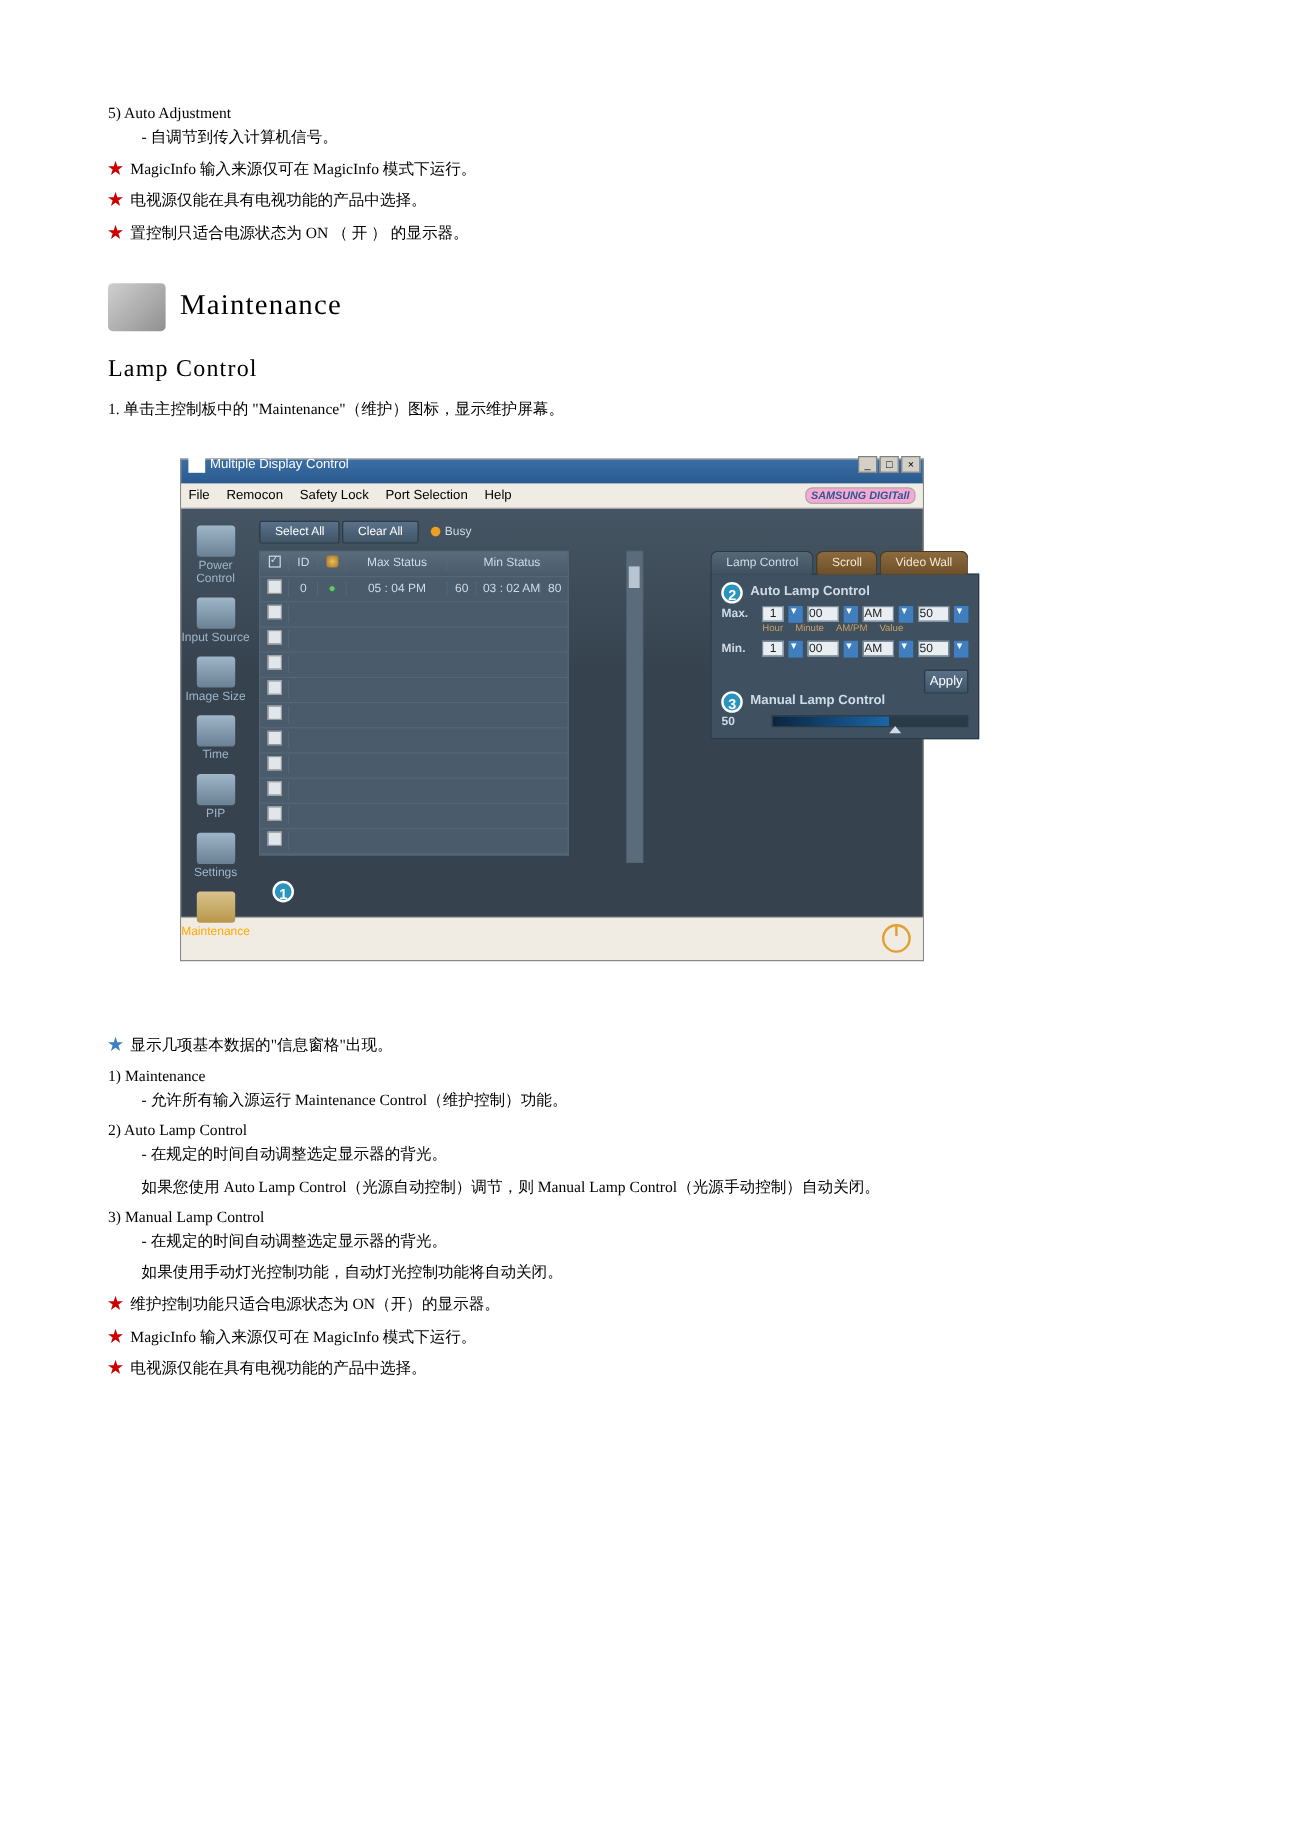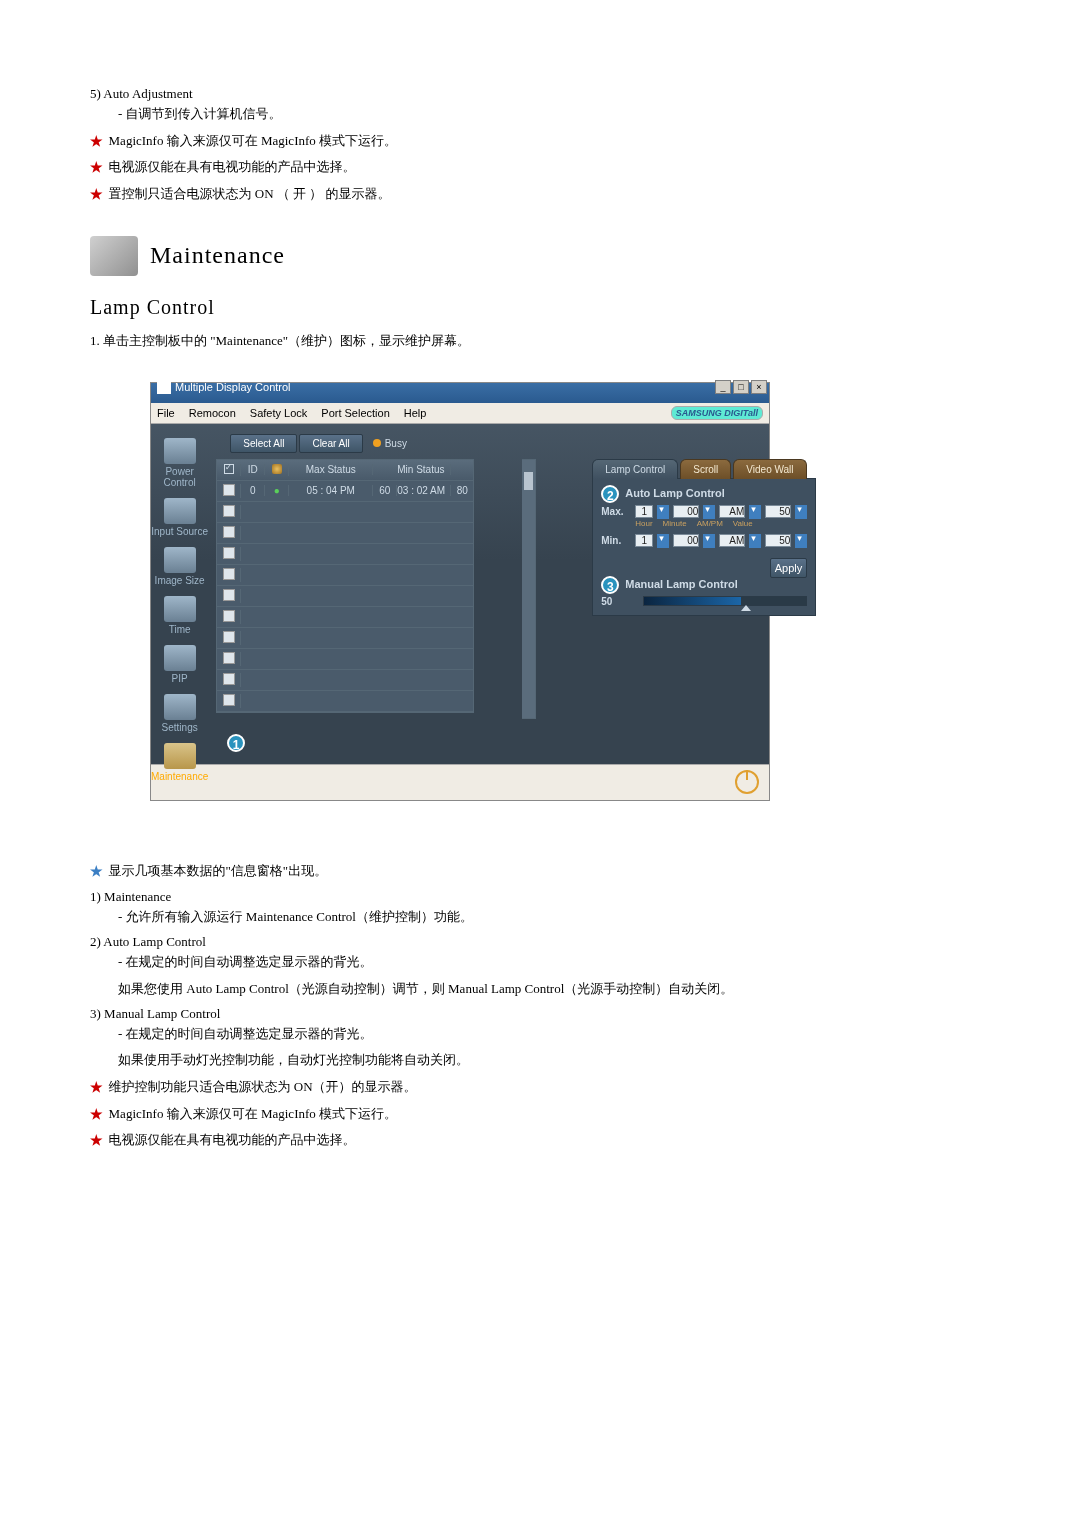--- a/index.html
+++ b/index.html
@@ -117,21 +117,21 @@
       justify-content: space-between;
     }
     .menu-item { margin-right: 14px; }
     .brand {
       margin-left: auto;
       font-style: italic;
       color: #2a5a8f;
       font-weight: bold;
       border: 1px solid #aaa;
       padding: 1px 4px;
-      background: #5eead4;
+      background: #f9a8d4;
       border-radius: 6px;
       font-size: 9px;
     }
     .app-body {
       background: linear-gradient(#465563, #36434f 40%, #36434f);
       display: flex;
       height: 340px;
       position: relative;
     }
     .sidebar {
@@ -159,21 +159,20 @@
     .main-area {
       flex: 1;
       padding: 10px 8px 4px 8px;
       position: relative;
     }
     .top-btnrow {
       display: flex;
       align-items: center;
       gap: 2px;
       margin-bottom: 6px;
-      margin-left: 14px;
     }
     .sm-btn {
       background: linear-gradient(#5a7189,#3f5567);
       color: #fff;
       border: 1px solid #2b3a47;
       padding: 3px 12px;
       font-size: 10px;
       border-radius: 2px;
       cursor: pointer;
     }
@@ -206,21 +205,21 @@
       color: #cfdbe6;
       height: 21px;
       align-items: center;
     }
     .grid-head { background: linear-gradient(#5a6c7c,#495a6a); }
     .cell-chk { width: 24px; text-align: center; border-right:1px solid #556775; }
     .cell-id { width: 24px; text-align: center; border-right:1px solid #556775; }
     .cell-st { width: 24px; text-align: center; border-right:1px solid #556775; }
     .cell-max { width: 84px; text-align: center; border-right:1px solid #556775; }
     .cell-maxv { width: 24px; text-align: center; border-right:1px solid #556775; }
-    .cell-min { width: 54px; text-align: left; border-right:1px solid #556775; }
+    .cell-min { width: 54px; text-align: right; border-right:1px solid #556775; }
     .cell-minv { width: 22px; text-align: center; }
     .grid-body .grid-row .cell-chk::before {
       content: "";
       width: 10px; height: 10px; display:inline-block;
       border: 1px solid #999; background: #dfe6ec;
     }
     .grid-row:first-child .cell-chk::before {
       background: #dfe6ec;
     }
     .scroll-stub {
@@ -300,21 +299,21 @@
       background: #e8eef2;
       color: #222;
       text-align:center;
       border: 1px solid #7a8a98;
       font-size: 10px;
     }
     .sel {
       width: 26px;
       background: #e8eef2;
       color: #222;
-      text-align:right;
+      text-align:left;
       border: 1px solid #7a8a98;
       font-size: 10px;
     }
     .dd {
       width: 12px; height: 14px; background: #3f7fbf; display:inline-block;
       position: relative;
     }
     .dd::after { content:"▾"; color:#fff; font-size:9px; position:absolute; left:2px; top:-1px;}
     .sublabels {
       display:flex;

